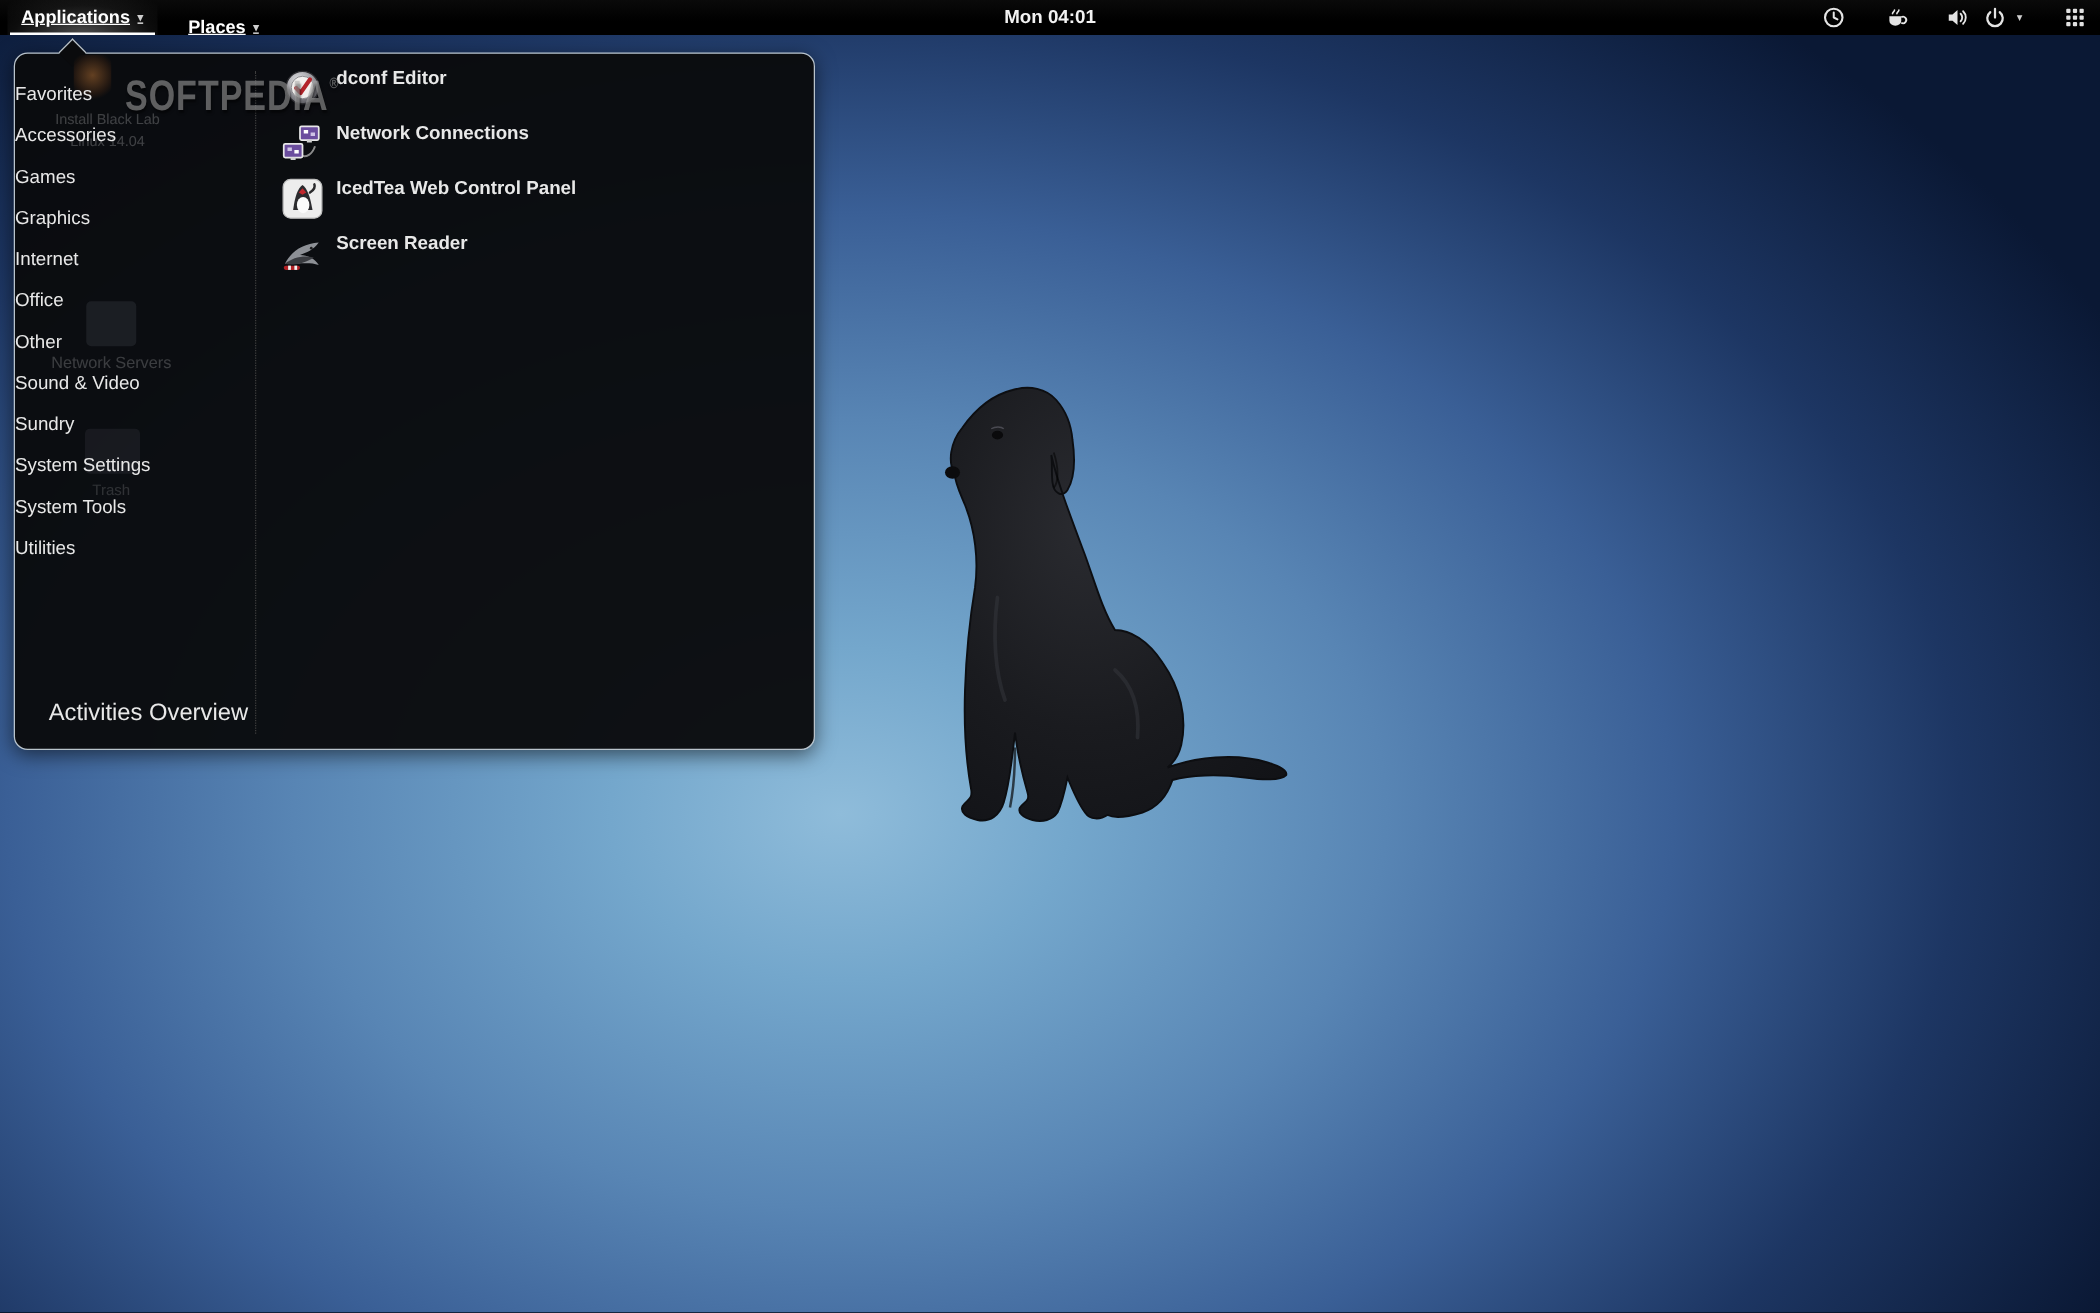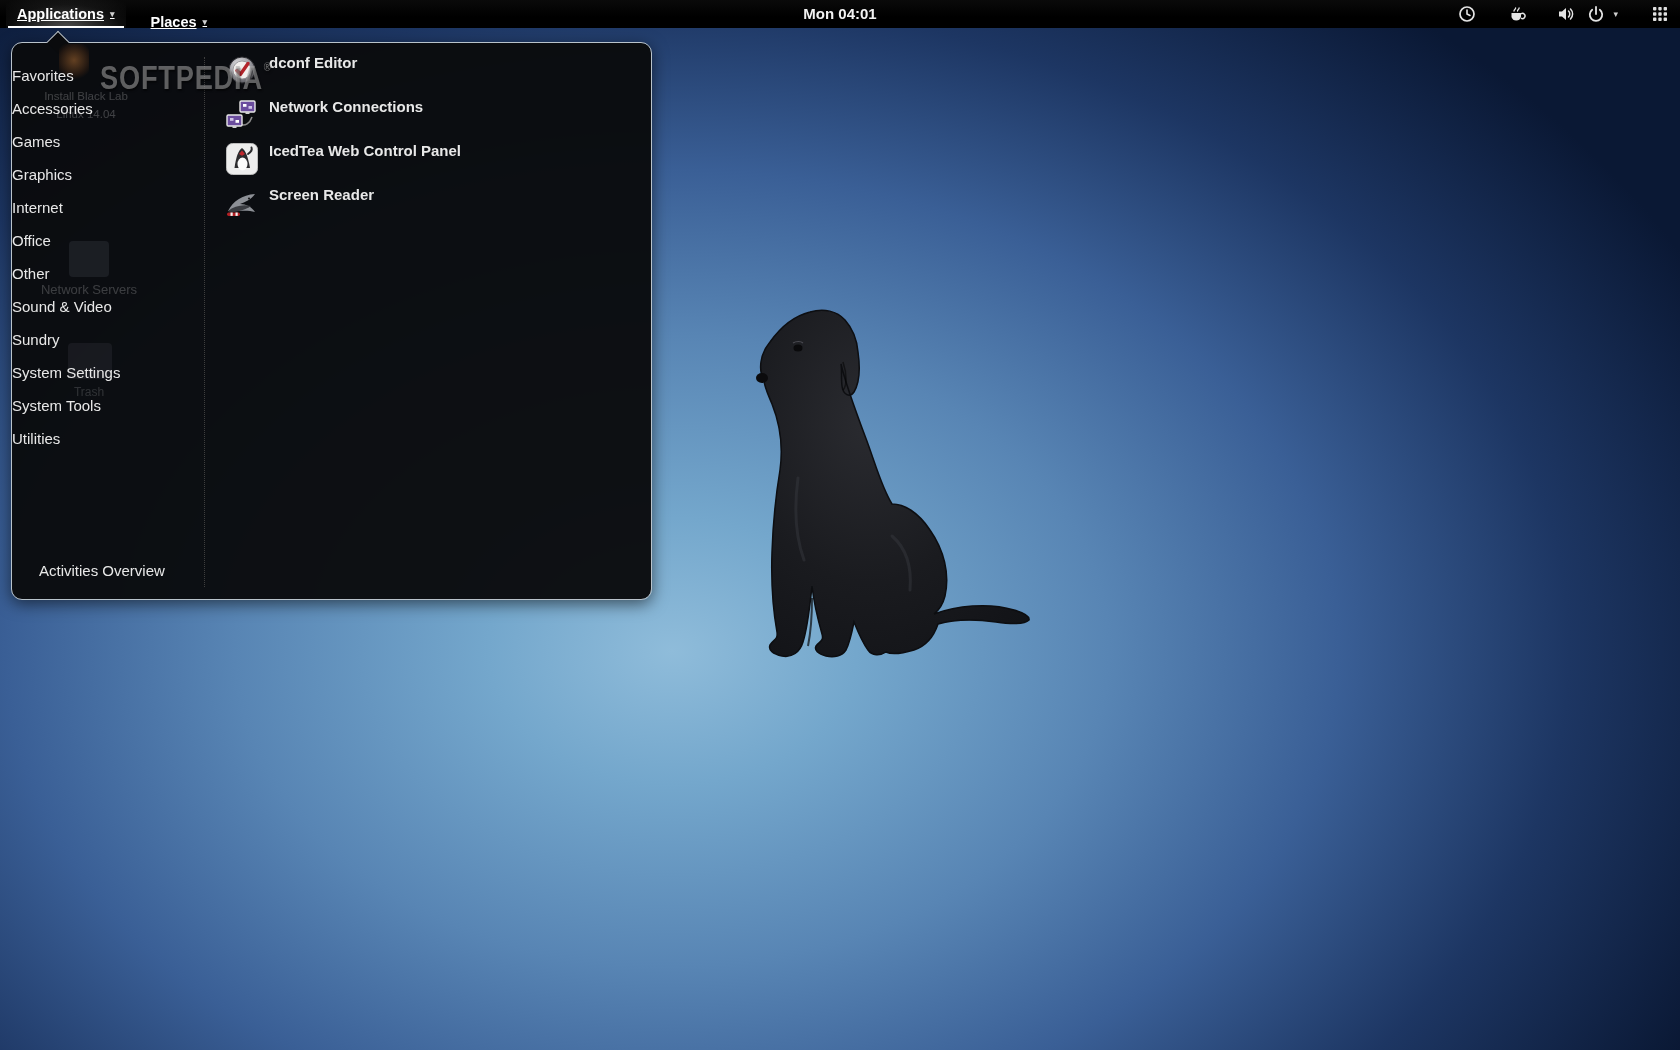--- a/index.html
+++ b/index.html
@@ -68,21 +68,21 @@
     position:absolute; left:192px; top:14px; height:530px; width:0;
     border-left:1px dotted #3e3e3e;
   }
   .app-col { position:absolute; left:190px; top:11px; right:10px; }
   .app-row { height:44px; display:flex; align-items:flex-start; cursor:pointer;font-weight:bold; }
   .app-icon { width:34px; height:34px; margin-left:23px; flex:0 0 34px; }
   .app-icon svg { display:block; width:34px; height:34px; }
   .app-label { margin-left:10px; font-size:15px; color:#e8e8e8; white-space:nowrap; }
   .activities {
     position:absolute; left:27px; top:516px; height:24px; line-height:24px;
-    font-size:15px; color:#e8e8e8; cursor:pointer;
+    font-size:19px; color:#e8e8e8; cursor:pointer;
   }
 
   
   .ghost { position:absolute; pointer-events:none; }
   .ghost-install-icon {
     left:47px; top:1px; width:30px; height:36px; border-radius:6px;
     background:radial-gradient(circle at 50% 45%, rgba(232,142,62,0.40), rgba(130,66,22,0.18) 60%, rgba(0,0,0,0) 78%);
   }
   .ghost-label {
     text-align:center; color:rgba(255,255,255,0.22); font-size:11.5px; line-height:18px;

